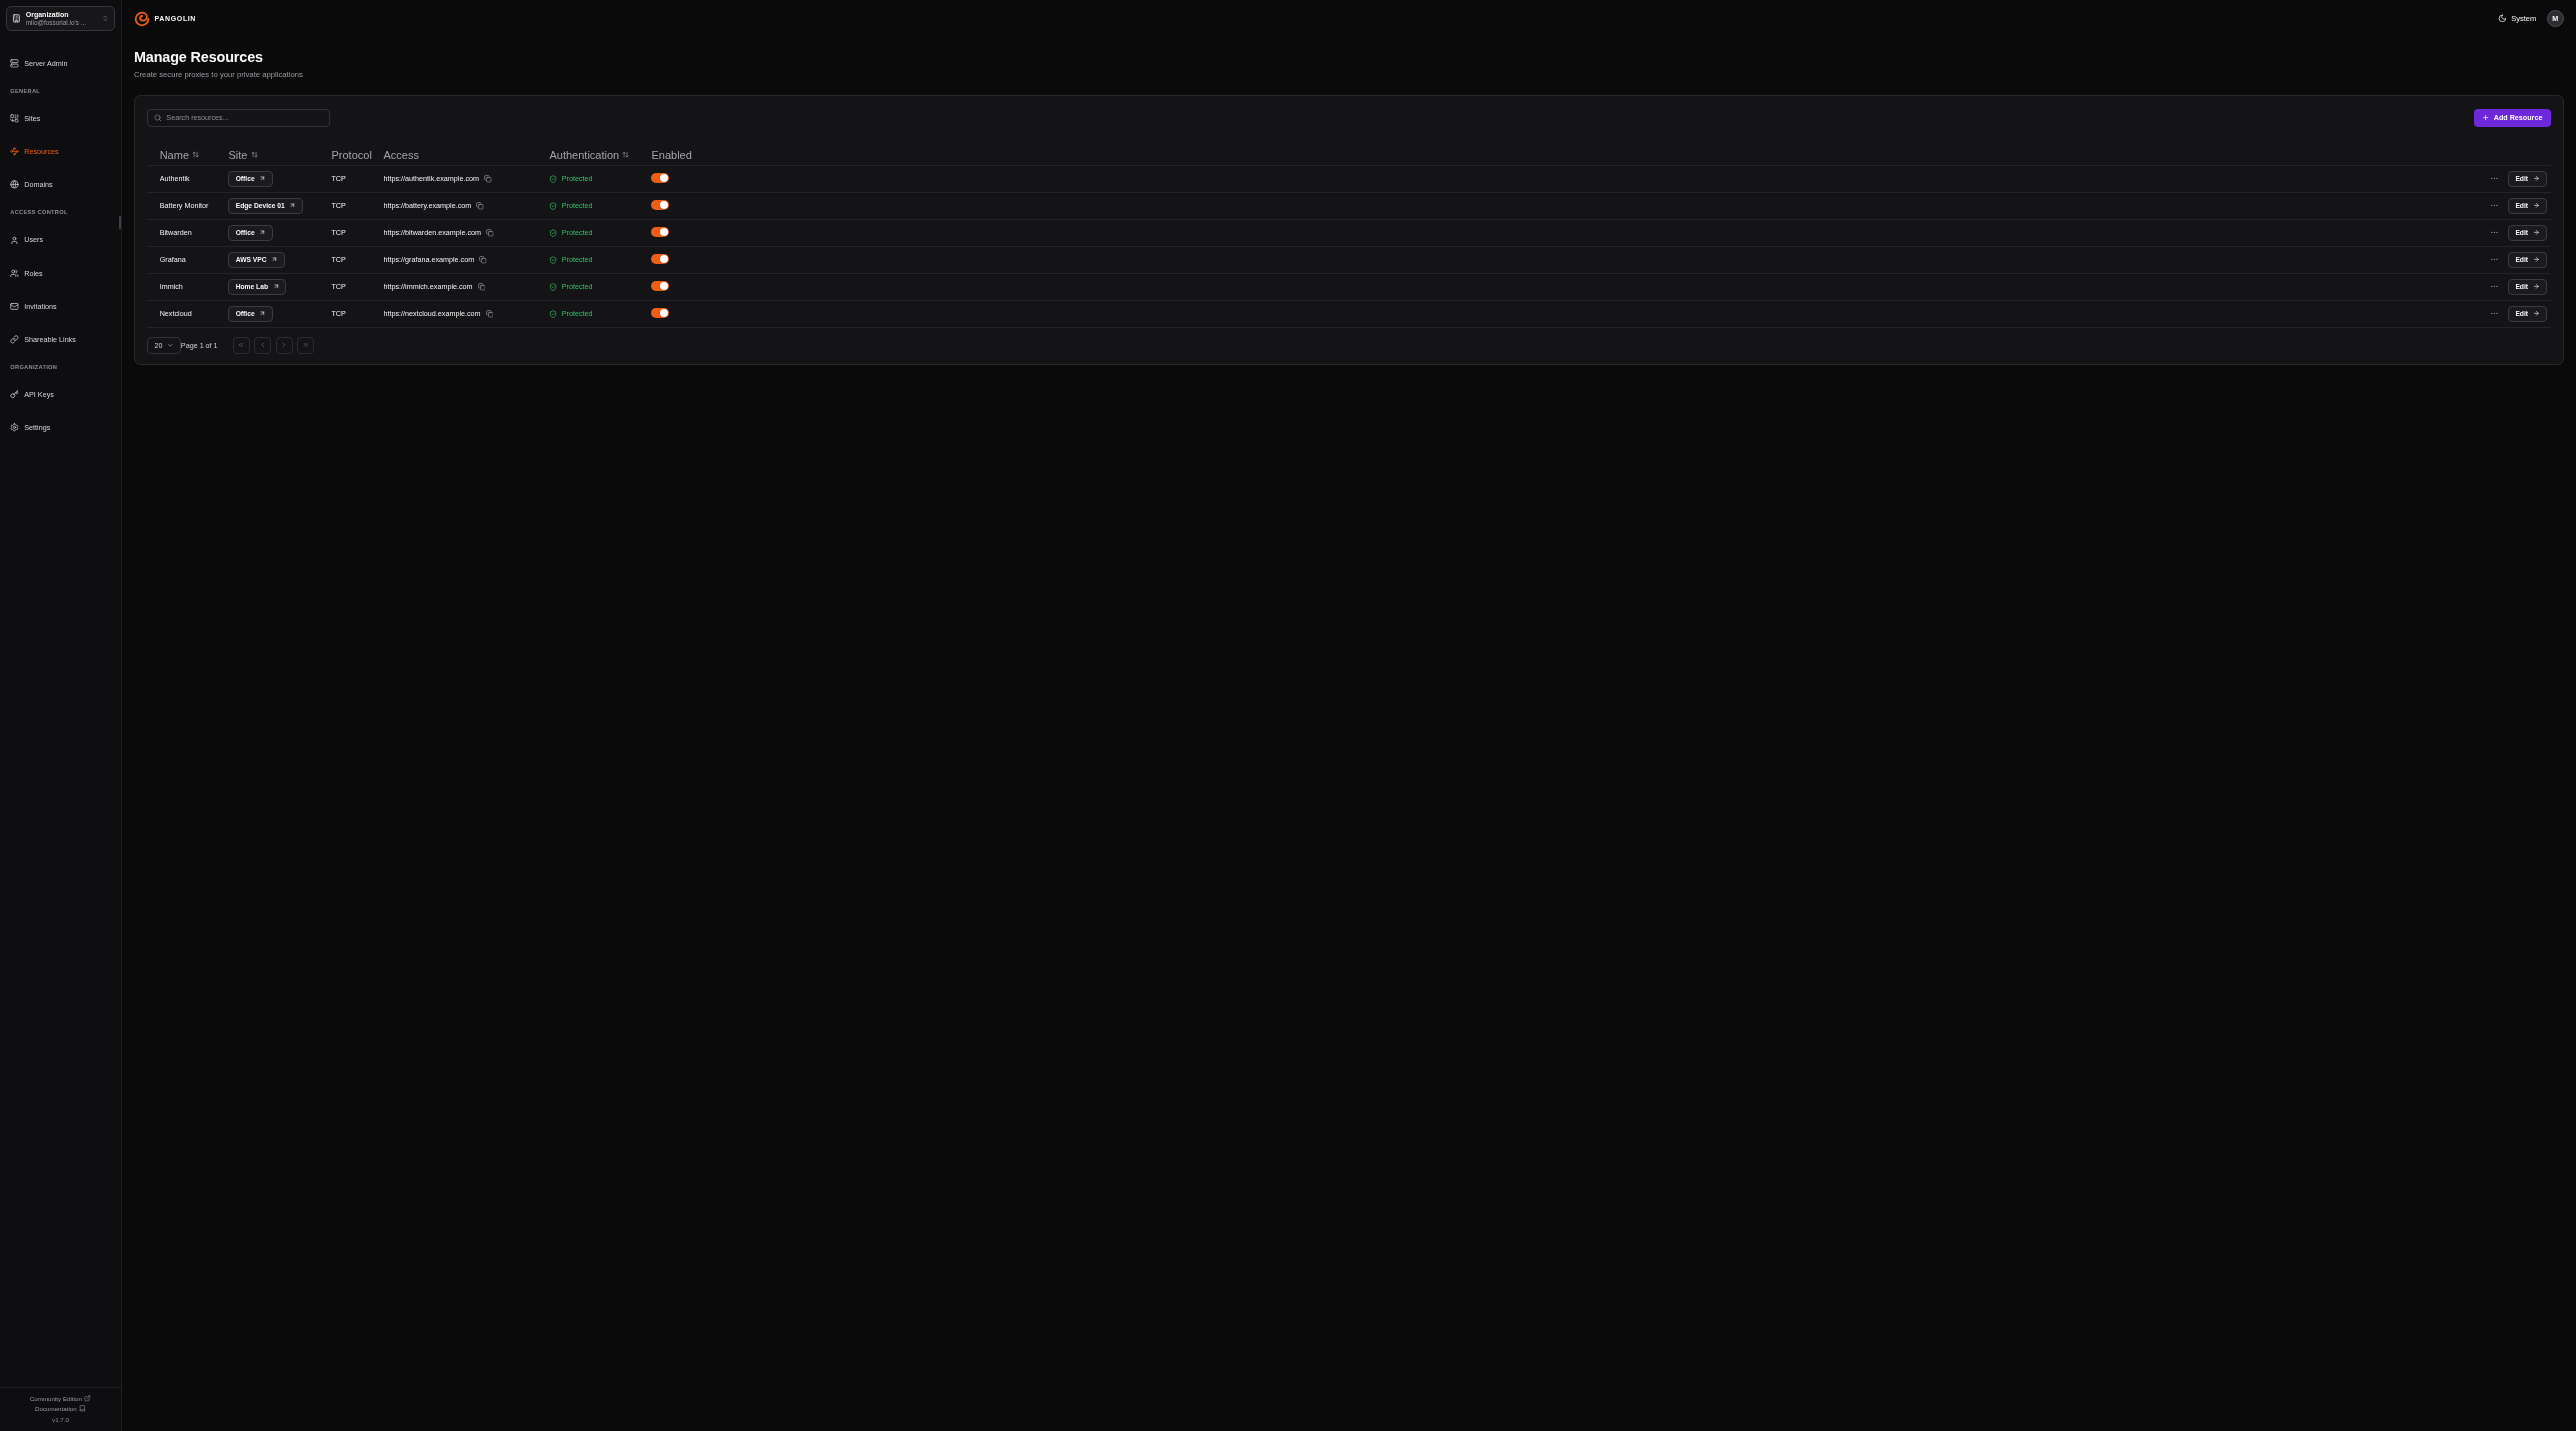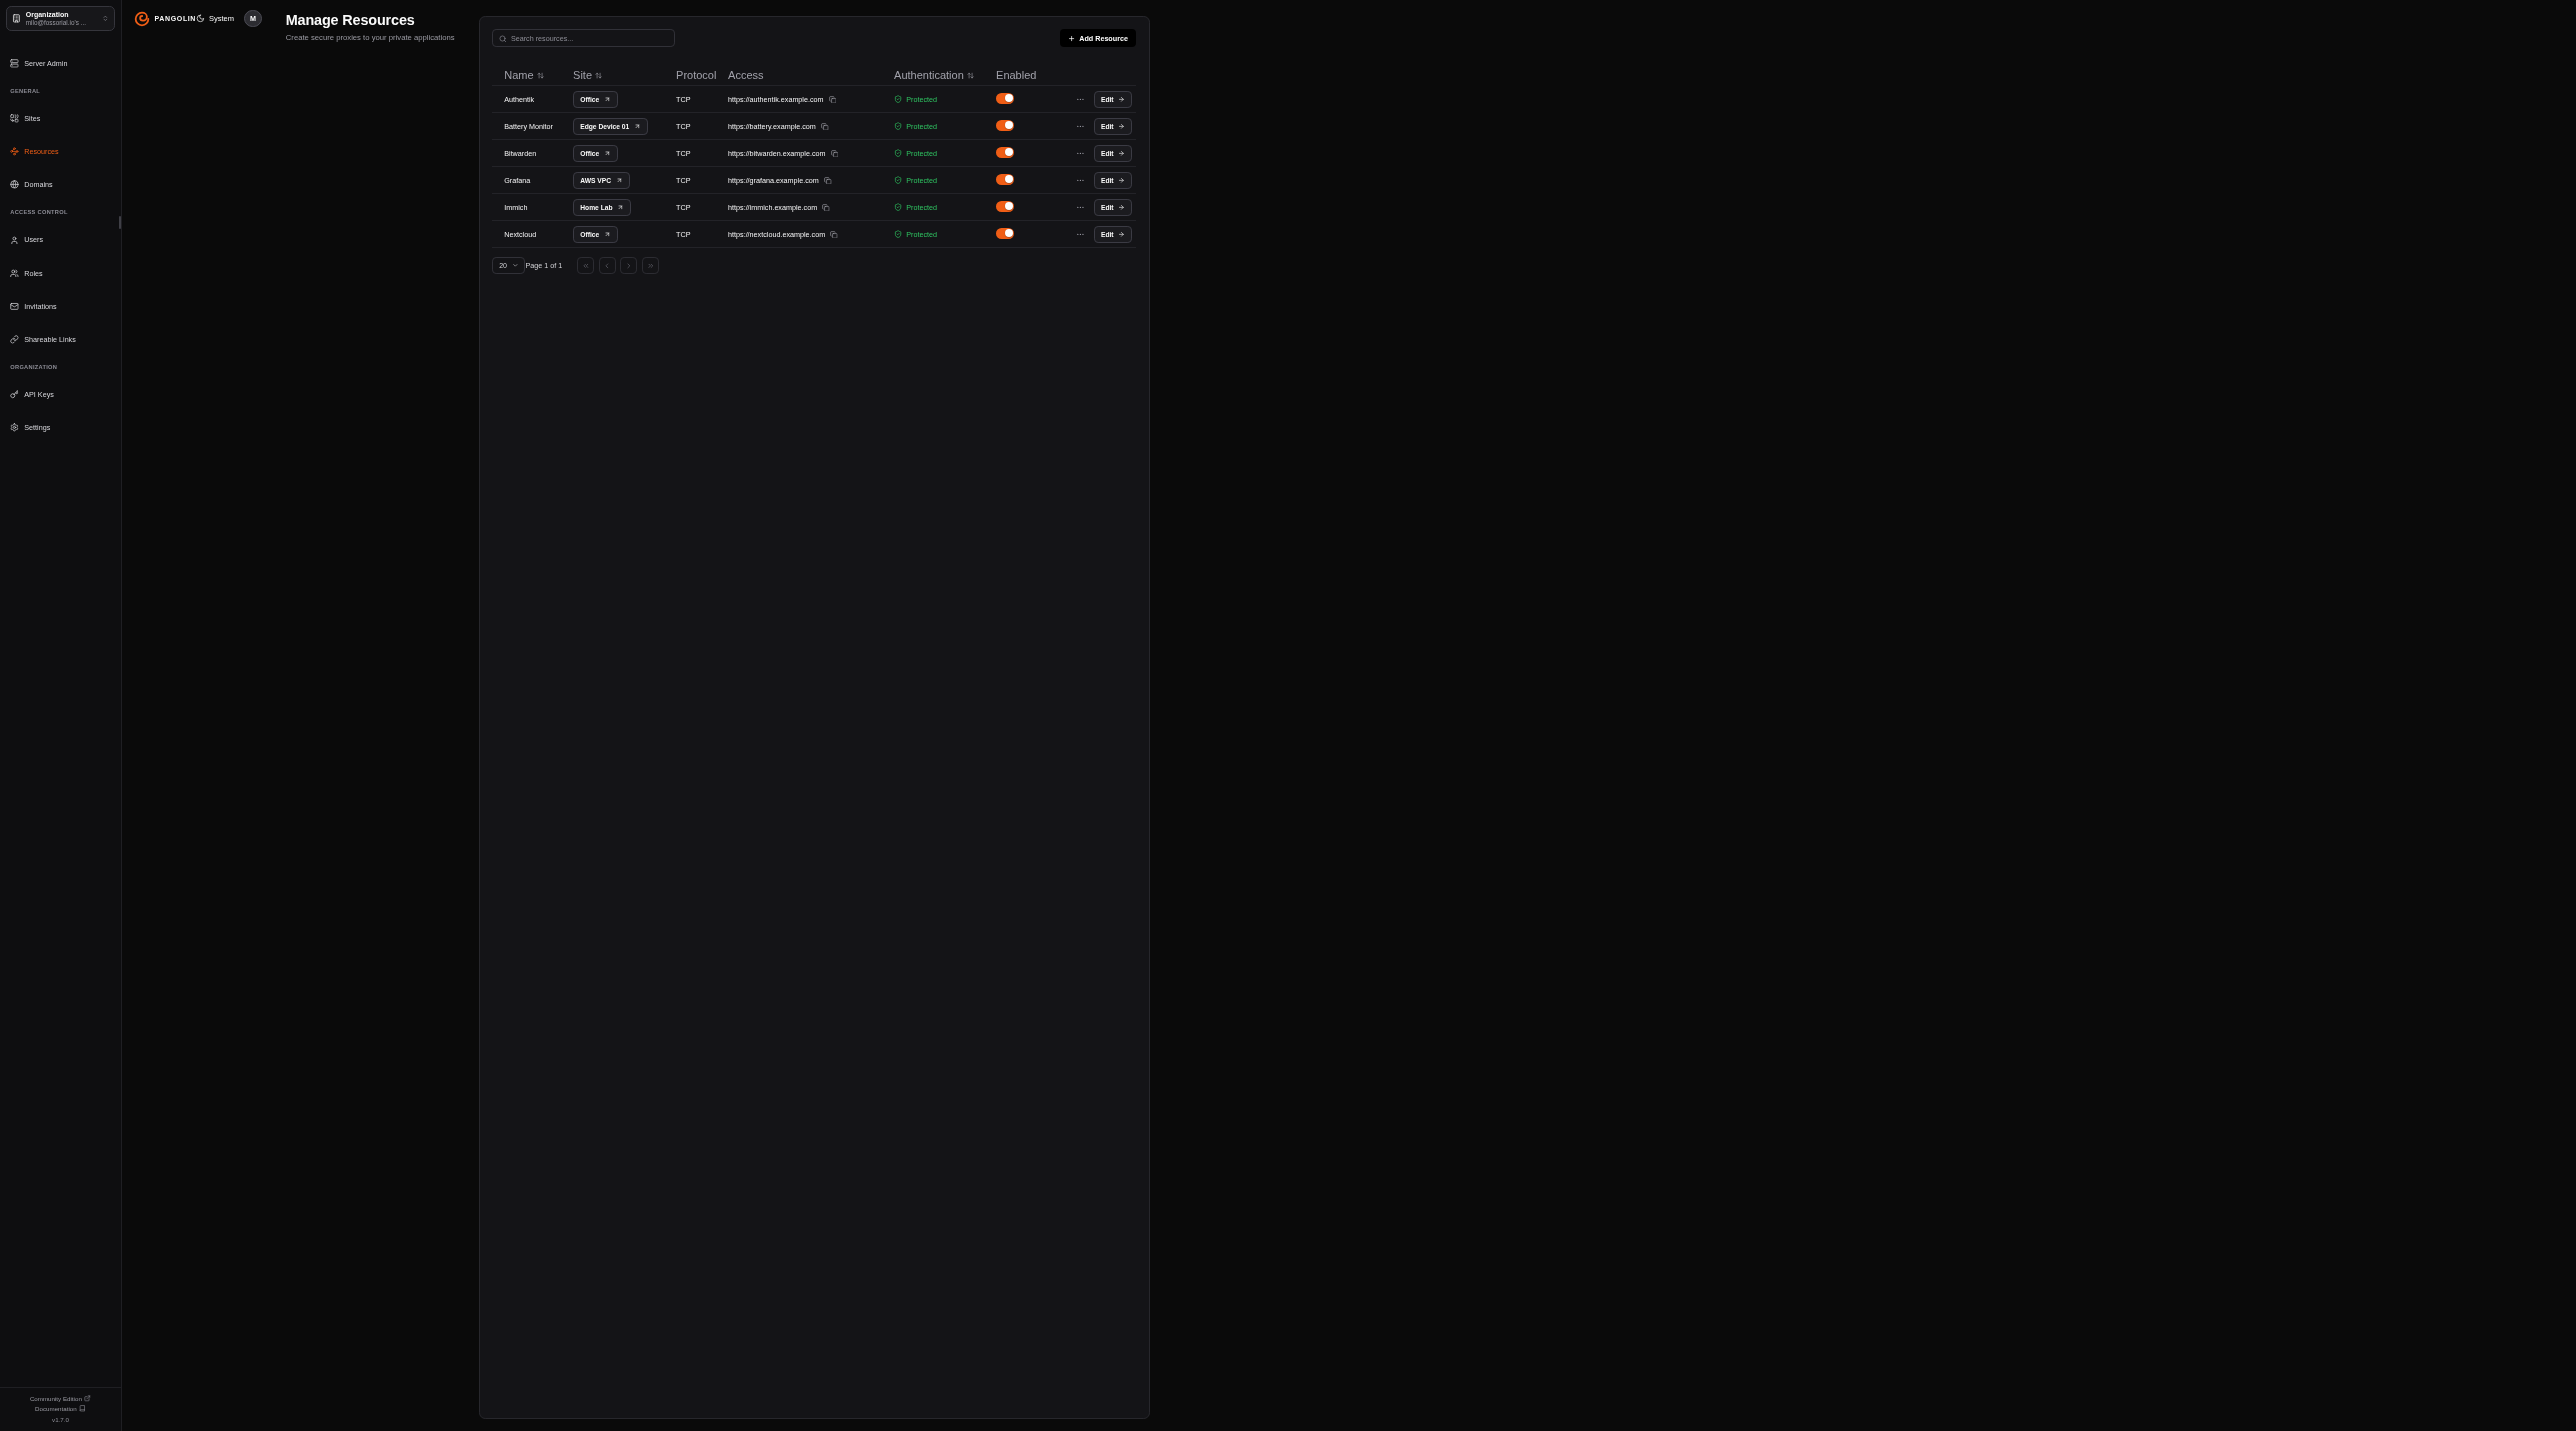--- a/index.html
+++ b/index.html
@@ -26,41 +26,41 @@
   .side-item.active{color:#f05e16}
   .section-label{color:#8d8d96;font-size:5.7px;font-weight:bold;letter-spacing:.05em;margin:10.3px 4.1px 3.1px}
   .icn{width:8.8px;height:8.8px;flex:none;stroke-width:2}
   .icn-sm{width:6.7px;height:6.7px;flex:none}
   .sb-thumb{position:absolute;right:0.5px;top:216px;width:1.5px;height:13.4px;background:#3f3f46;border-radius:1.5px}
   .side-footer{border-top:0.5px solid #1f1f23;padding:6.2px 0 8.2px;text-align:center;color:#9a9aa2;font-size:6.2px}
   .foot-link{display:flex;align-items:center;justify-content:center;gap:2.6px;margin:0 auto;padding:1.5px 0;color:#9a9aa2}
   .foot-ver{padding-top:2.1px;color:#8d8d96}
 
   
-  .main{flex:1;min-width:0;display:flex;flex-direction:row}
+  .main{flex:1;min-width:0;display:flex;flex-direction:column}
   .topbar{height:37px;display:flex;align-items:center;justify-content:space-between;padding:0 12px}
   .brand{display:flex;align-items:center;gap:4.6px}
   .brand-logo{width:16px;height:16px}
   .brand-name{font-weight:bold;font-size:7px;letter-spacing:.09em}
   .top-right{display:flex;align-items:center;gap:10.3px}
   .theme-btn{display:flex;align-items:center;gap:4.1px;font-size:7.5px;color:#fafafa}
   .avatar{width:17.5px;height:17.5px;border-radius:50%;background:#2c2c31;border:0.5px solid #4b4b54;
     display:flex;align-items:center;justify-content:center;font-weight:bold;font-size:7.2px}
 
   .page-head{padding:12.4px 12px 0}
   .page-title{font-size:14.4px;font-weight:bold;letter-spacing:-.01em}
   .page-sub{color:#9a9aa2;font-size:7.7px;margin-top:5px}
 
   .card{margin:16px 12px 12.4px;background:#141417;border:0.5px solid #27272c;border-radius:6.2px;padding:12.4px 12.4px 10.3px}
   .card-top{display:flex;align-items:center;justify-content:space-between;margin-bottom:18px}
   .search{display:flex;align-items:center;gap:4.6px;width:183px;height:18px;border:0.5px solid #313138;
     border-radius:4.1px;padding:0 5.7px;color:#8d8d96}
   .search input{flex:1;background:none;border:none;outline:none;color:#fafafa;font:inherit}
   .search input::placeholder{color:#8d8d96}
-  .add-btn{background:#000000;color:#fff;border-radius:4.1px;height:18px;padding:0 8.2px;
+  .add-btn{background:#6d28d9;color:#fff;border-radius:4.1px;height:18px;padding:0 8.2px;
     display:flex;align-items:center;gap:4.1px;font-weight:bold;font-size:7.2px}
 
   .row{display:grid;grid-template-columns:77px 103px 52px 166px 102px 59px minmax(77px,1fr);
     align-items:center;border-bottom:0.5px solid #232328;padding:0 4.1px}
   .row>:first-child{padding-left:8.2px}
   .header-row{height:21px;color:#a2a2ab}
   .data-row{height:27px}
   .th{display:flex;align-items:center;gap:3.1px;font-size:11px}
   .sort{width:7.2px;height:7.2px;color:#a2a2ab}
   .cell{font-size:7.2px;color:#f4f4f5}

